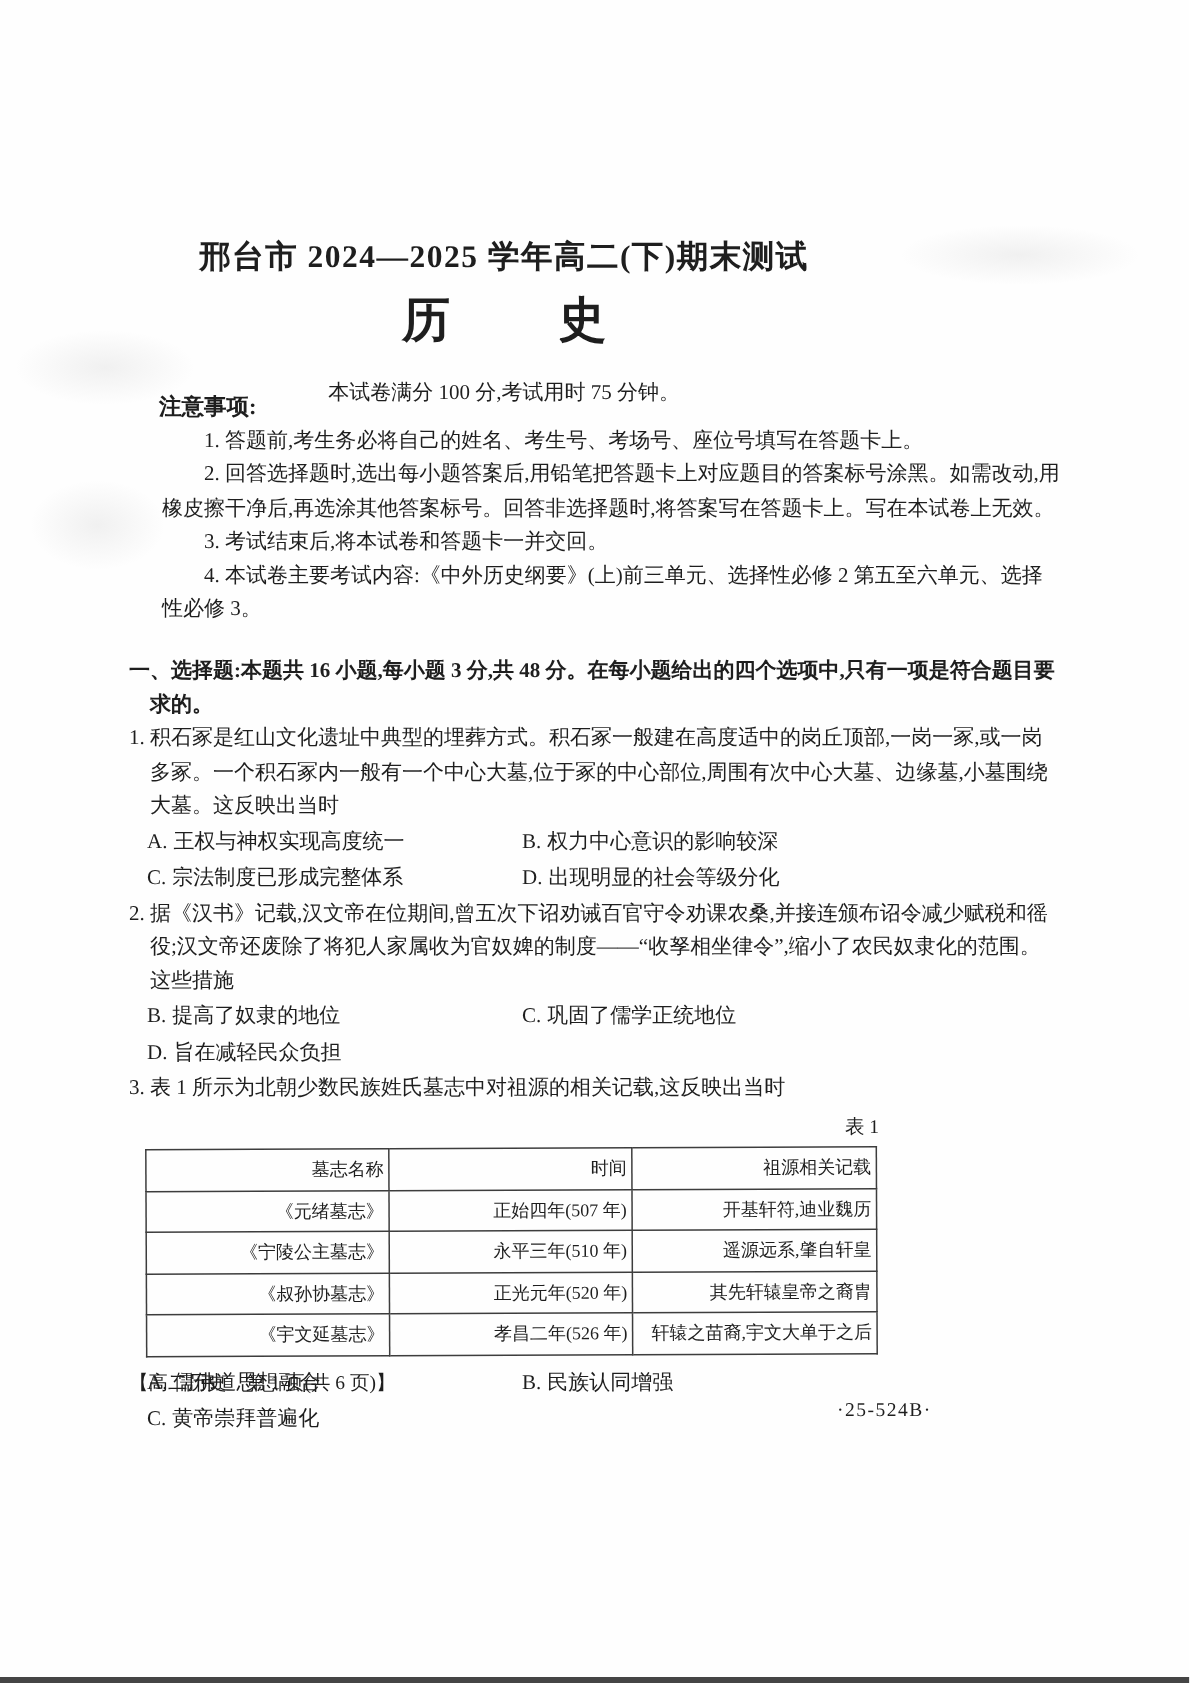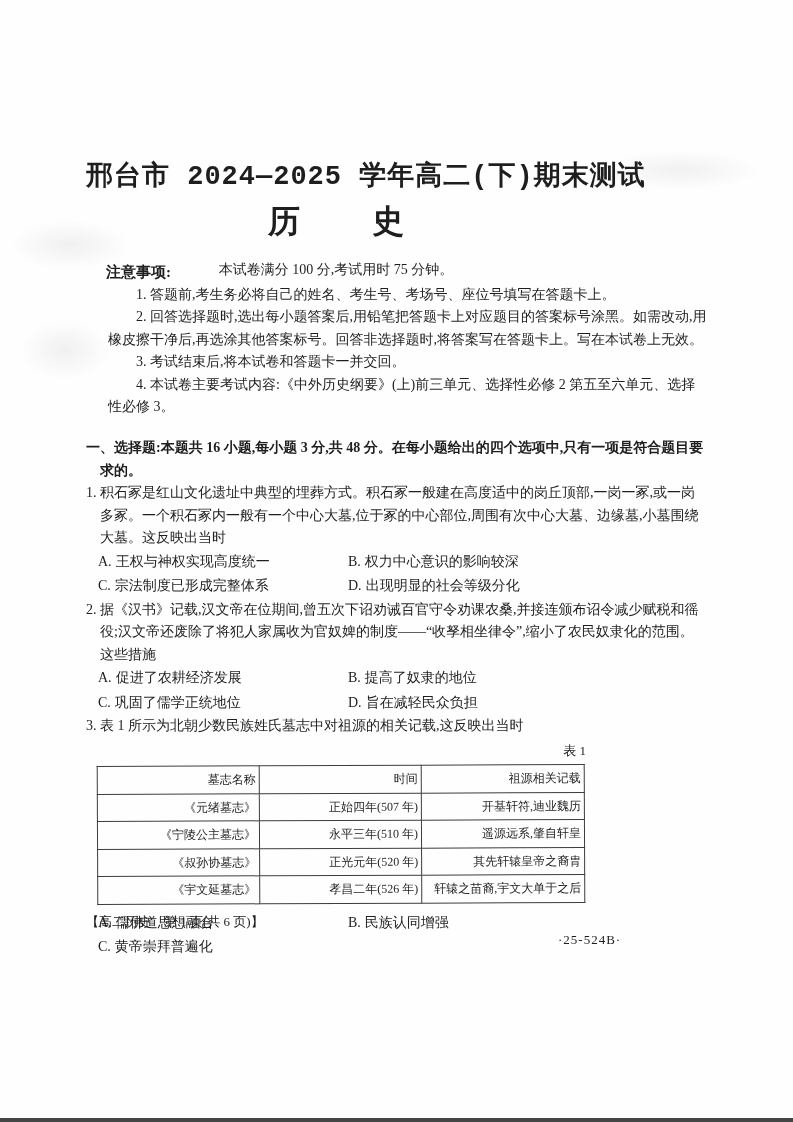--- a/index.html
+++ b/index.html
@@ -13,21 +13,21 @@
     color:#1e1e1e;
   }
   
   .smudge { position:absolute; border-radius:50%; pointer-events:none;
     background:radial-gradient(closest-side, rgba(120,120,120,0.10), rgba(120,120,120,0)); }
   .smudge.s1 { left:10px; top:220px; width:120px; height:50px; }
   .smudge.s2 { left:20px; top:320px; width:90px; height:60px; }
   .smudge.s3 { left:600px; top:150px; width:160px; height:40px; }
 
   .header-block { position:absolute; left:86px; top:157px; width:500px; text-align:center; }
-  .paper-title { font-size:27px; font-weight:bold; letter-spacing:1px; white-space:nowrap;font-family:Liberation Mono, monospace; }
+  .paper-title { font-size:21px; font-weight:bold; letter-spacing:1px; white-space:nowrap; }
   .paper-subject { margin-top:7px; font-size:32px; font-weight:bold; }
   .paper-subject .gap { display:inline-block; width:72px; }
   .exam-info { margin-top:17px; font-size:14px; }
 
   .notice { position:absolute; left:108px; right:86px; top:261px; font-size:14px; line-height:22.5px; }
   .notice-heading { font-weight:bold; font-size:15px; margin-left:-2px; }
   .notice p { margin:0; text-indent:2em; }
 
   .body-col { position:absolute; left:86px; right:86px; top:437px; font-size:14px; line-height:22.5px; }
   .hang { padding-left:14px; text-indent:-14px; }
@@ -82,21 +82,20 @@
         <div class="opt"><span class="lab">A.</span><span>王权与神权实现高度统一</span></div>
         <div class="opt"><span class="lab">B.</span><span>权力中心意识的影响较深</span></div>
         <div class="opt"><span class="lab">C.</span><span>宗法制度已形成完整体系</span></div>
         <div class="opt"><span class="lab">D.</span><span>出现明显的社会等级分化</span></div>
       </div>
     </div>
 
     <div class="question">
       <div class="hang"><span class="qnum">2.</span> <span>据《汉书》记载,汉文帝在位期间,曾五次下诏劝诫百官守令劝课农桑,并接连颁布诏令减少赋税和徭役;汉文帝还废除了将犯人家属收为官奴婢的制度——“收孥相坐律令”,缩小了农民奴隶化的范围。这些措施</span></div>
       <div class="options">
-        <div class="opt"><span class="lab">A.</span><span>促进了农耕经济发展</span></div>
         <div class="opt"><span class="lab">B.</span><span>提高了奴隶的地位</span></div>
         <div class="opt"><span class="lab">C.</span><span>巩固了儒学正统地位</span></div>
         <div class="opt"><span class="lab">D.</span><span>旨在减轻民众负担</span></div>
       </div>
     </div>
 
     <div class="question">
       <div class="hang"><span class="qnum">3.</span> <span>表 1 所示为北朝少数民族姓氏墓志中对祖源的相关记载,这反映出当时</span></div>
       <div class="tbl-caption">表 1</div>
       <table class="data">

